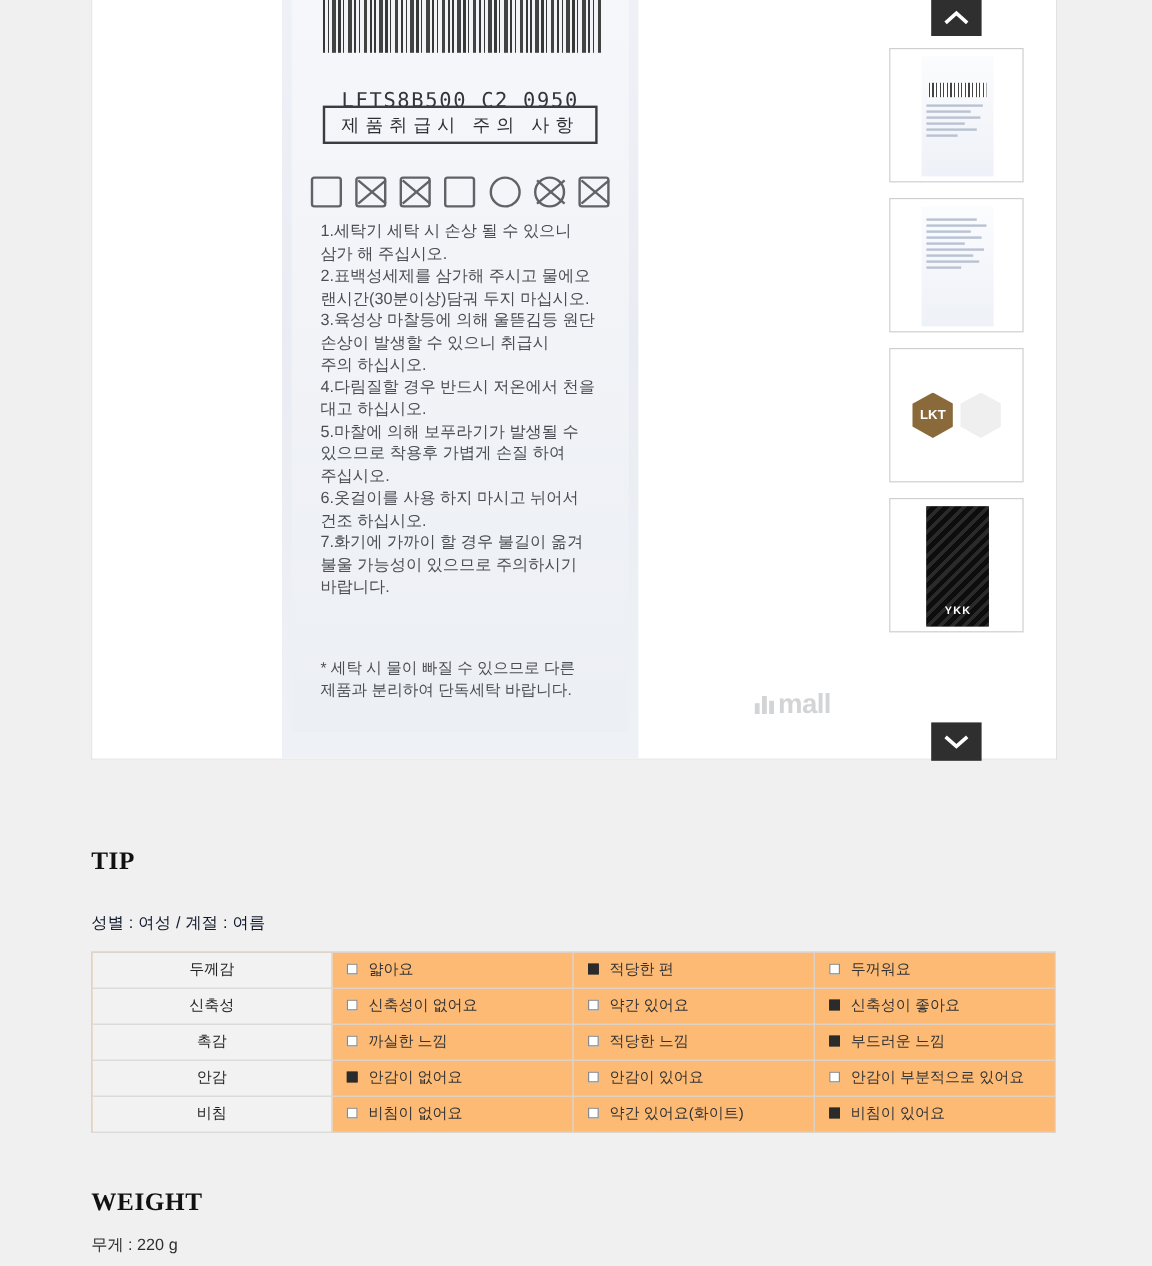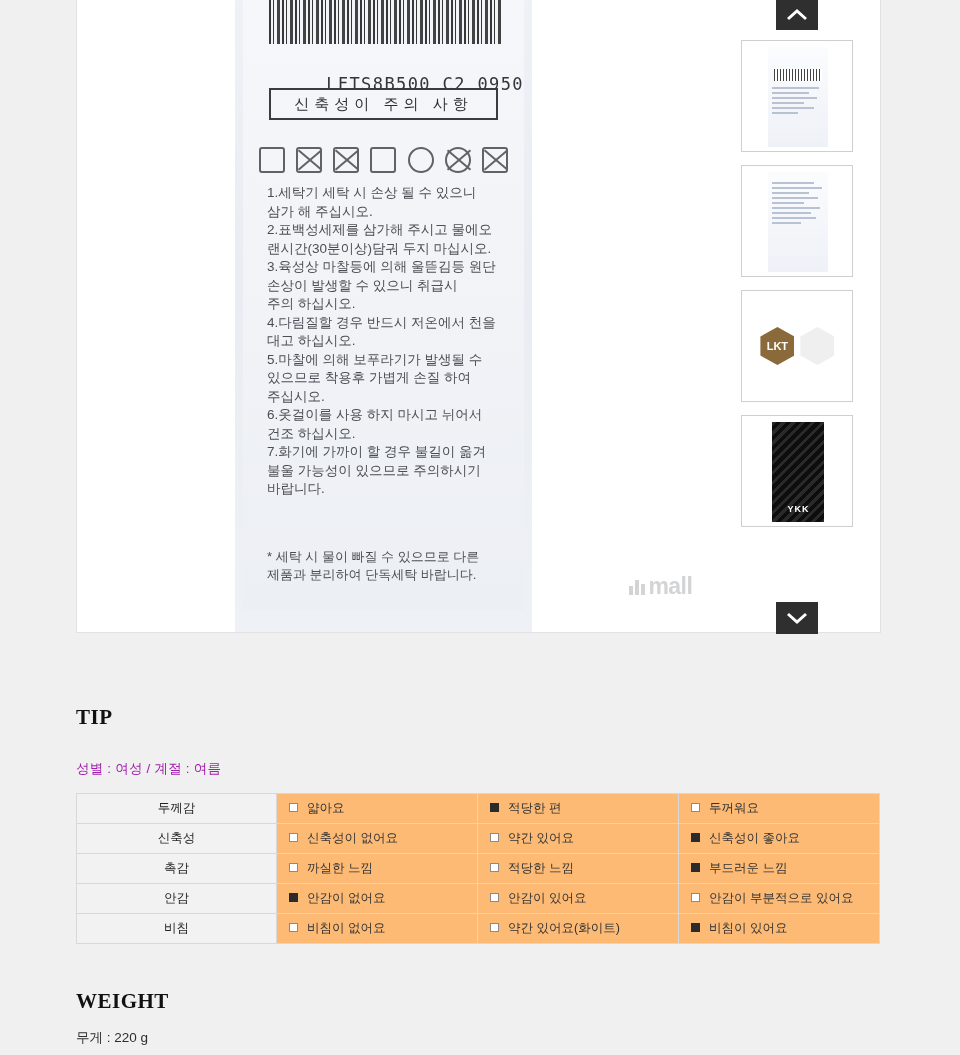--- a/index.html
+++ b/index.html
@@ -54,21 +54,21 @@
       #f2f3f6 2px, #f2f3f6 4px,
       #1d1d1d 4px, #1d1d1d 5px,
       #f2f3f6 5px, #f2f3f6 8px,
       #2a2a2a 8px, #2a2a2a 11px,
       #f2f3f6 11px, #f2f3f6 13px
     );
     opacity: .88;
   }
   .lbl-code {
     position: absolute; left: 0; right: 0; top: 82px;
-    text-align: right;
+    text-align: center;
     font-family: "DejaVu Sans Mono", monospace;
     font-size: 17px; letter-spacing: 1.4px; color: #33353a;
   }
   .lbl-title-box {
     position: absolute; left: 26px; right: 26px; top: 96px;
     height: 32px;
     border: 2px solid #3a3c42;
     display: flex; align-items: center; justify-content: center;
   }
   .lbl-title {
@@ -177,21 +177,21 @@
   .section-title {
     position: absolute;
     left: 76px;
     font-family: "Liberation Serif", serif;
     font-weight: bold;
     color: #111;
   }
   #tip-title { top: 705px; font-size: 21px; letter-spacing: .5px; }
   #tip-sub {
     position: absolute; left: 76px; top: 760px;
-    font-size: 13.5px; color: #a21caf; letter-spacing: .2px; text-align: right;
+    font-size: 13.5px; color: #0f172a; letter-spacing: .2px; text-align: right;
   }
   table.tip {
     position: absolute; left: 76px; top: 793px;
     width: 804px;
     border-collapse: collapse;
     background: #fdba74;
   }
   table.tip td {
     border: 1px solid #d8d8d8;
     height: 30px;
@@ -229,21 +229,21 @@
 <div id="page">
 
   <div class="gallery">
 
     <div class="main-image-pane">
       <div class="label-photo">
         <div class="label-inner">
           <div class="barcode"></div>
           <div class="lbl-code">LFTS8B500 C2 0950</div>
           <div class="lbl-title-box">
-            <span class="lbl-title">신축성이 주의 사항</span>
+            <span class="lbl-title">제품취급시 주의 사항</span>
           </div>
           <div class="care-icons">
             <i></i>
             <i class="cross"></i>
             <i class="cross"></i>
             <i></i>
             <i class="round"></i>
             <i class="round cross"></i>
             <i class="cross"></i>
           </div>

